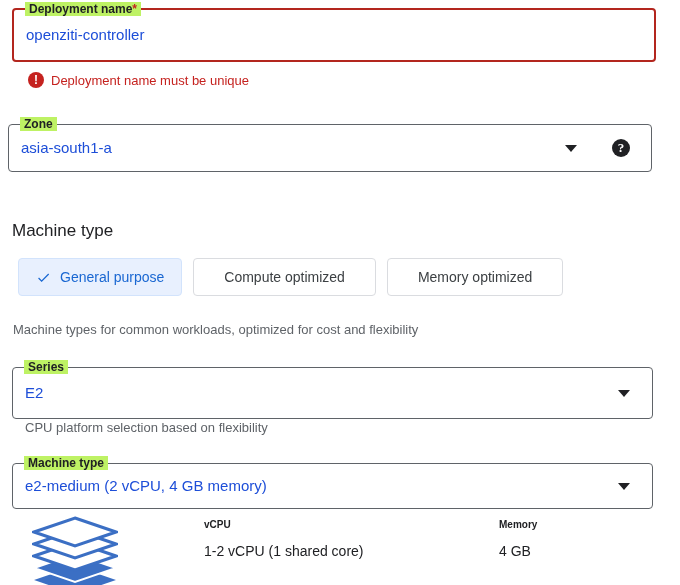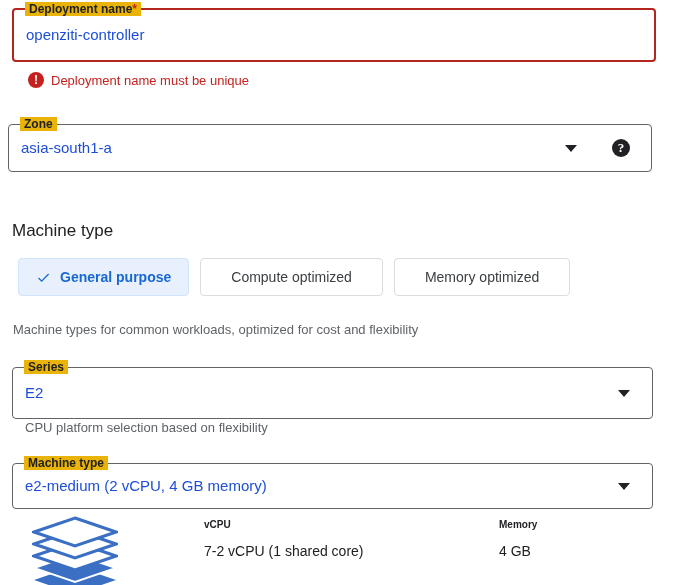--- a/index.html
+++ b/index.html
@@ -23,21 +23,21 @@
     border: 1px solid #5f6368;
     border-radius: 4px;
     background: #fff;
   }
   .field.error { border: 2px solid #b3261e; }
 
   .field-legend {
     position: absolute;
     top: -8px;
     left: 11px;
-    background: #eab308;
+    background: #bef264;
     padding: 0 4px;
     font-size: 12px;
     font-weight: bold;
     line-height: 14px;
     color: #202124;
     white-space: nowrap;
   }
   .field.error .field-legend { color: #202124; }
   .req-star { color: #c5221f; font-weight: bold; }
 
@@ -131,21 +131,21 @@
     align-items: center;
     justify-content: center;
     padding: 0 30px;
     white-space: nowrap;
     cursor: pointer;
   }
   .toggle-btn.selected {
     background: #e8f0fe;
     border-color: #d2e3fc;
     color: #1967d2;
-    font-weight: bold;
+    font-weight: normal;
     padding: 0 17px;
     text-align: right;
   }
   .check-icon {
     width: 15px;
     height: 15px;
     margin-right: 9px;
     flex: 0 0 auto;
   }
 
@@ -237,19 +237,19 @@
     <polygon points="43,40 84,54 43,68 2,54" fill="#3b6fc4" stroke="#ffffff" stroke-width="2"></polygon>
 
     <polygon points="43,28 84,42 43,56 2,42" fill="#ffffff" stroke="#3b6fc4" stroke-width="3"></polygon>
     <polygon points="43,16 84,30 43,44 2,30" fill="#ffffff" stroke="#3b6fc4" stroke-width="3"></polygon>
     <polygon points="43,4 84,18 43,32 2,18" fill="#ffffff" stroke="#3b6fc4" stroke-width="3"></polygon>
   </svg>
 </div>
 
 <div class="spec-col" style="left:204px; top:519px;">
   <div class="spec-head">vCPU</div>
-  <div class="spec-val">7-2 vCPU (1 shared core)</div>
+  <div class="spec-val">1-2 vCPU (1 shared core)</div>
 </div>
 
 <div class="spec-col" style="left:499px; top:519px;">
   <div class="spec-head">Memory</div>
   <div class="spec-val">4 GB</div>
 </div>
 
 </body></html>

